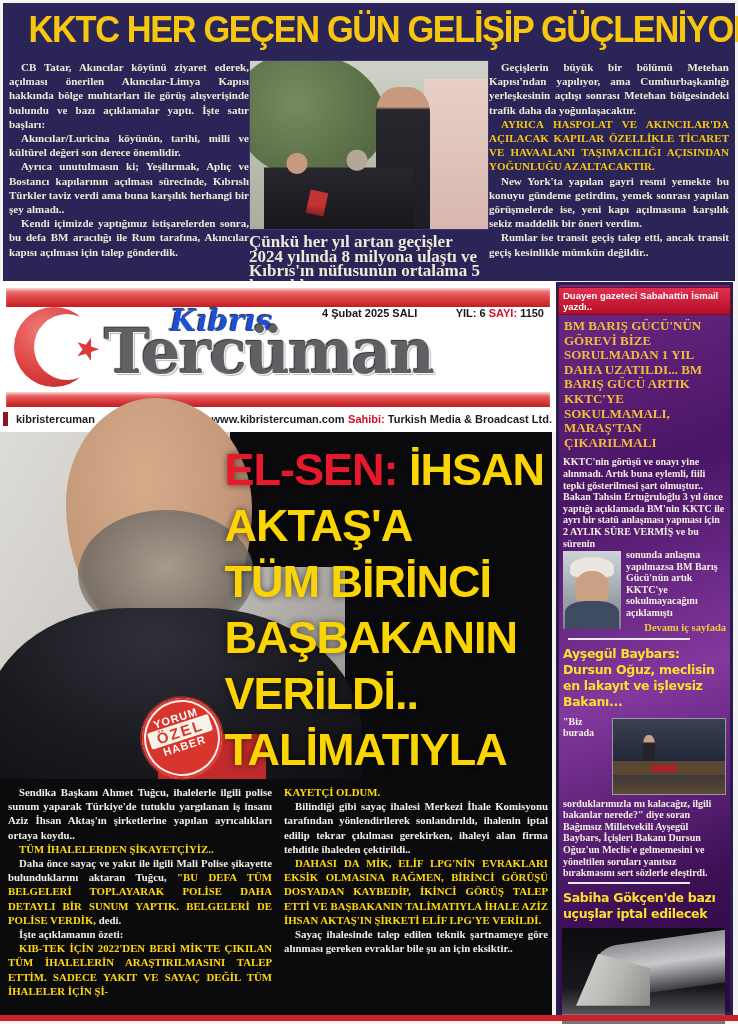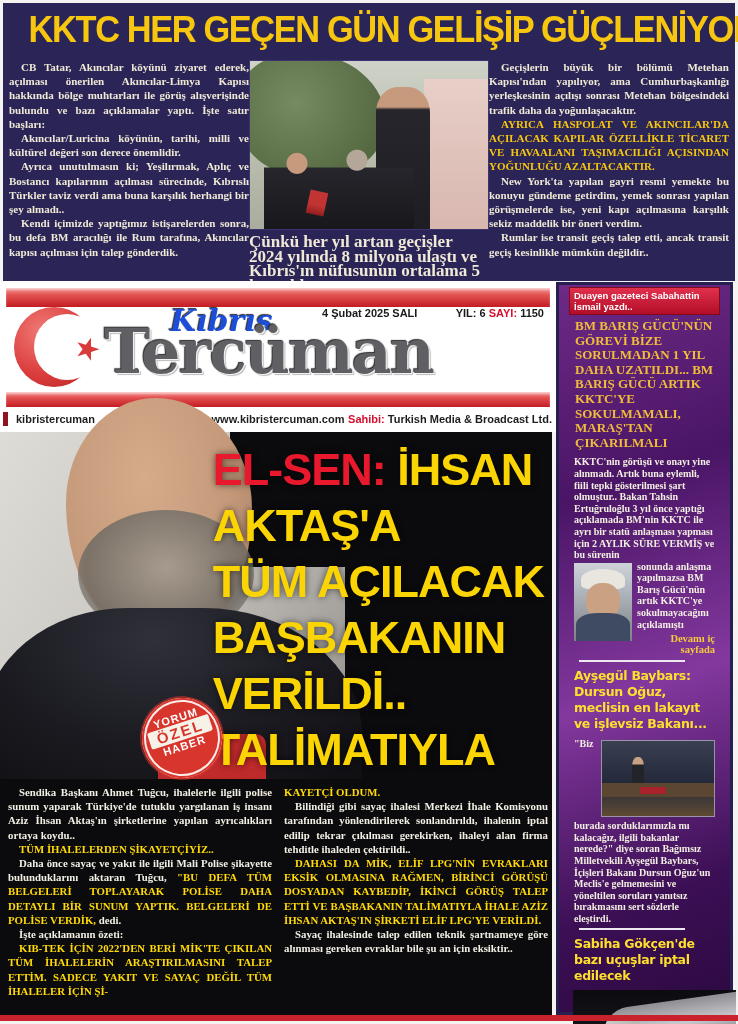--- a/index.html
+++ b/index.html
@@ -88,21 +88,21 @@
   .stamp-l3{font-size:11px;letter-spacing:1px;}
   .acol{position:absolute;top:353px;width:264px;color:#f2efe4;
     font:700 10.8px/14.2px "Liberation Serif",serif;text-align:justify;}
   .acol p{margin:0;text-indent:11px;}
   .acol p.noindent{text-indent:0;}
   .acol .yl{color:#ffd908;}
   .acol1{left:8px;}
   .acol2{left:284px;}
   
   .sidebar{position:absolute;left:556px;top:282px;width:177px;height:733px;box-sizing:border-box;
-    border:3px solid #262051;padding:3px 14px;
+    border:3px solid #262051;padding:3px 3px;
     background:linear-gradient(160deg,#6d2a86 0%,#4a1566 28%,#83389e 55%,#3c0f55 82%,#2c0940 100%);}
   .kicker{margin:-1px -4px 4px;padding:2px 4px;color:#fff;font:700 9.5px "Liberation Sans",sans-serif;
     background:linear-gradient(180deg,#e0314e,#b30d28);border:1px solid #7e0a1d;}
   .s1-hl{color:#f0bd3a;font:700 13px/14.6px "Liberation Serif",serif;margin:4px 2px 6px;}
   .s-body{color:#f3efe2;font:700 10px/11.6px "Liberation Serif",serif;margin:0 1px;}
   .s1-photo{float:left;width:58px;height:78px;margin:2px 5px 0 0;position:relative;overflow:hidden;
     background:linear-gradient(180deg,#cfd3d8 0%,#b9bfc6 25%,#7e8289 100%);}
   .sp-cap{position:absolute;left:7px;top:6px;width:44px;height:20px;border-radius:50% 50% 20% 20%;background:#e9e6df;}
   .sp-face{position:absolute;left:12px;top:20px;width:34px;height:36px;border-radius:45%;background:#caa183;}
   .sp-coat{position:absolute;left:2px;top:50px;width:54px;height:28px;border-radius:40% 40% 0 0;background:#3f4a63;}
@@ -184,21 +184,21 @@
   <div class="main-photo">
     <div class="mp-corner"></div>
     <div class="mp-head"></div>
     <div class="mp-beard"></div>
     <div class="mp-jacket"></div>
     <div class="mp-shirt"></div>
   </div>
   <div class="headline-block">
     <div class="hl-line"><span class="hl-red">EL-SEN:</span> <span>İHSAN</span></div>
     <div class="hl-line">AKTAŞ'A</div>
-    <div class="hl-line">TÜM AÇILACAK</div>
+    <div class="hl-line">TÜM BİRİNCİ</div>
     <div class="hl-line">BAŞBAKANIN</div>
     <div class="hl-line">VERİLDİ..</div>
     <div class="hl-line">TALİMATIYLA</div>
   </div>
   <div class="stamp">
     <div class="stamp-l1">YORUM</div>
     <div class="stamp-l2">ÖZEL</div>
     <div class="stamp-l3">HABER</div>
   </div>
   <div class="acol acol1">

